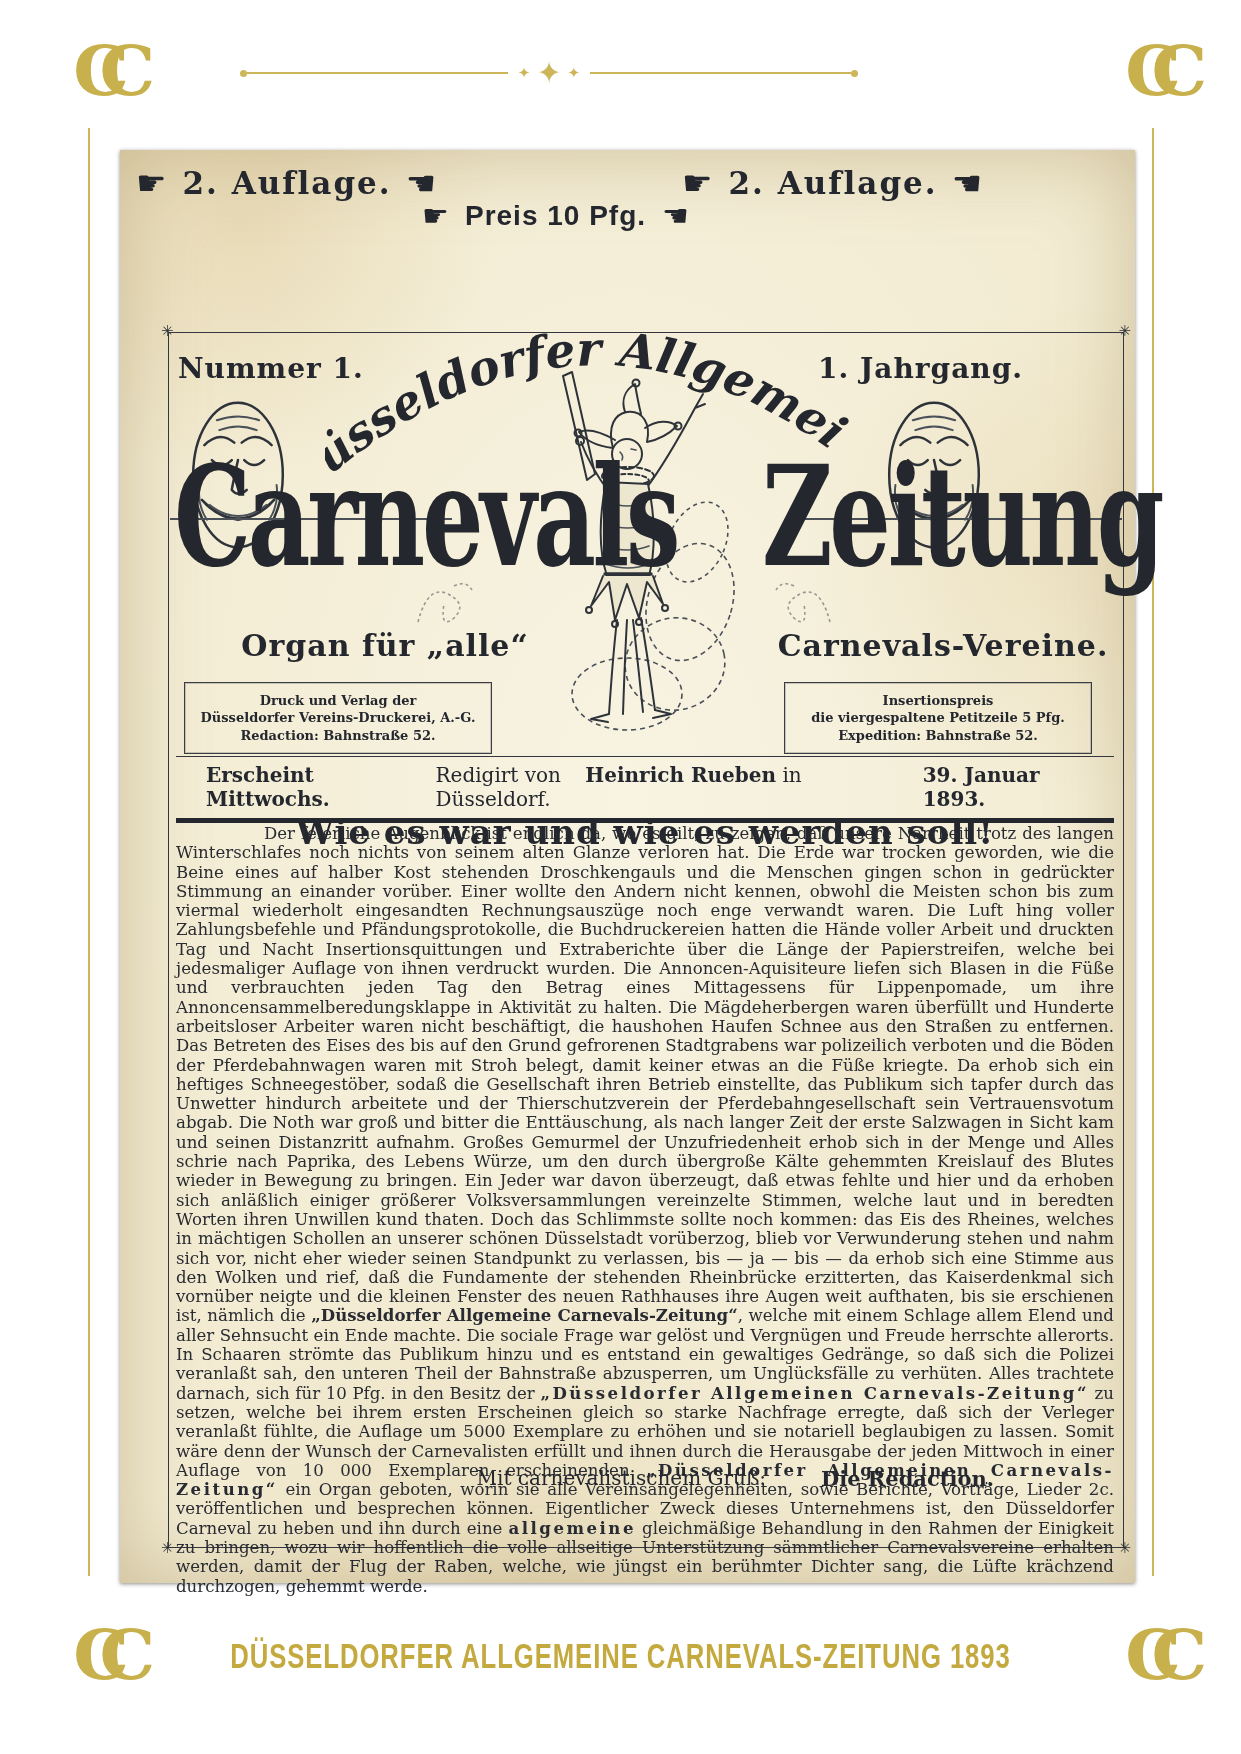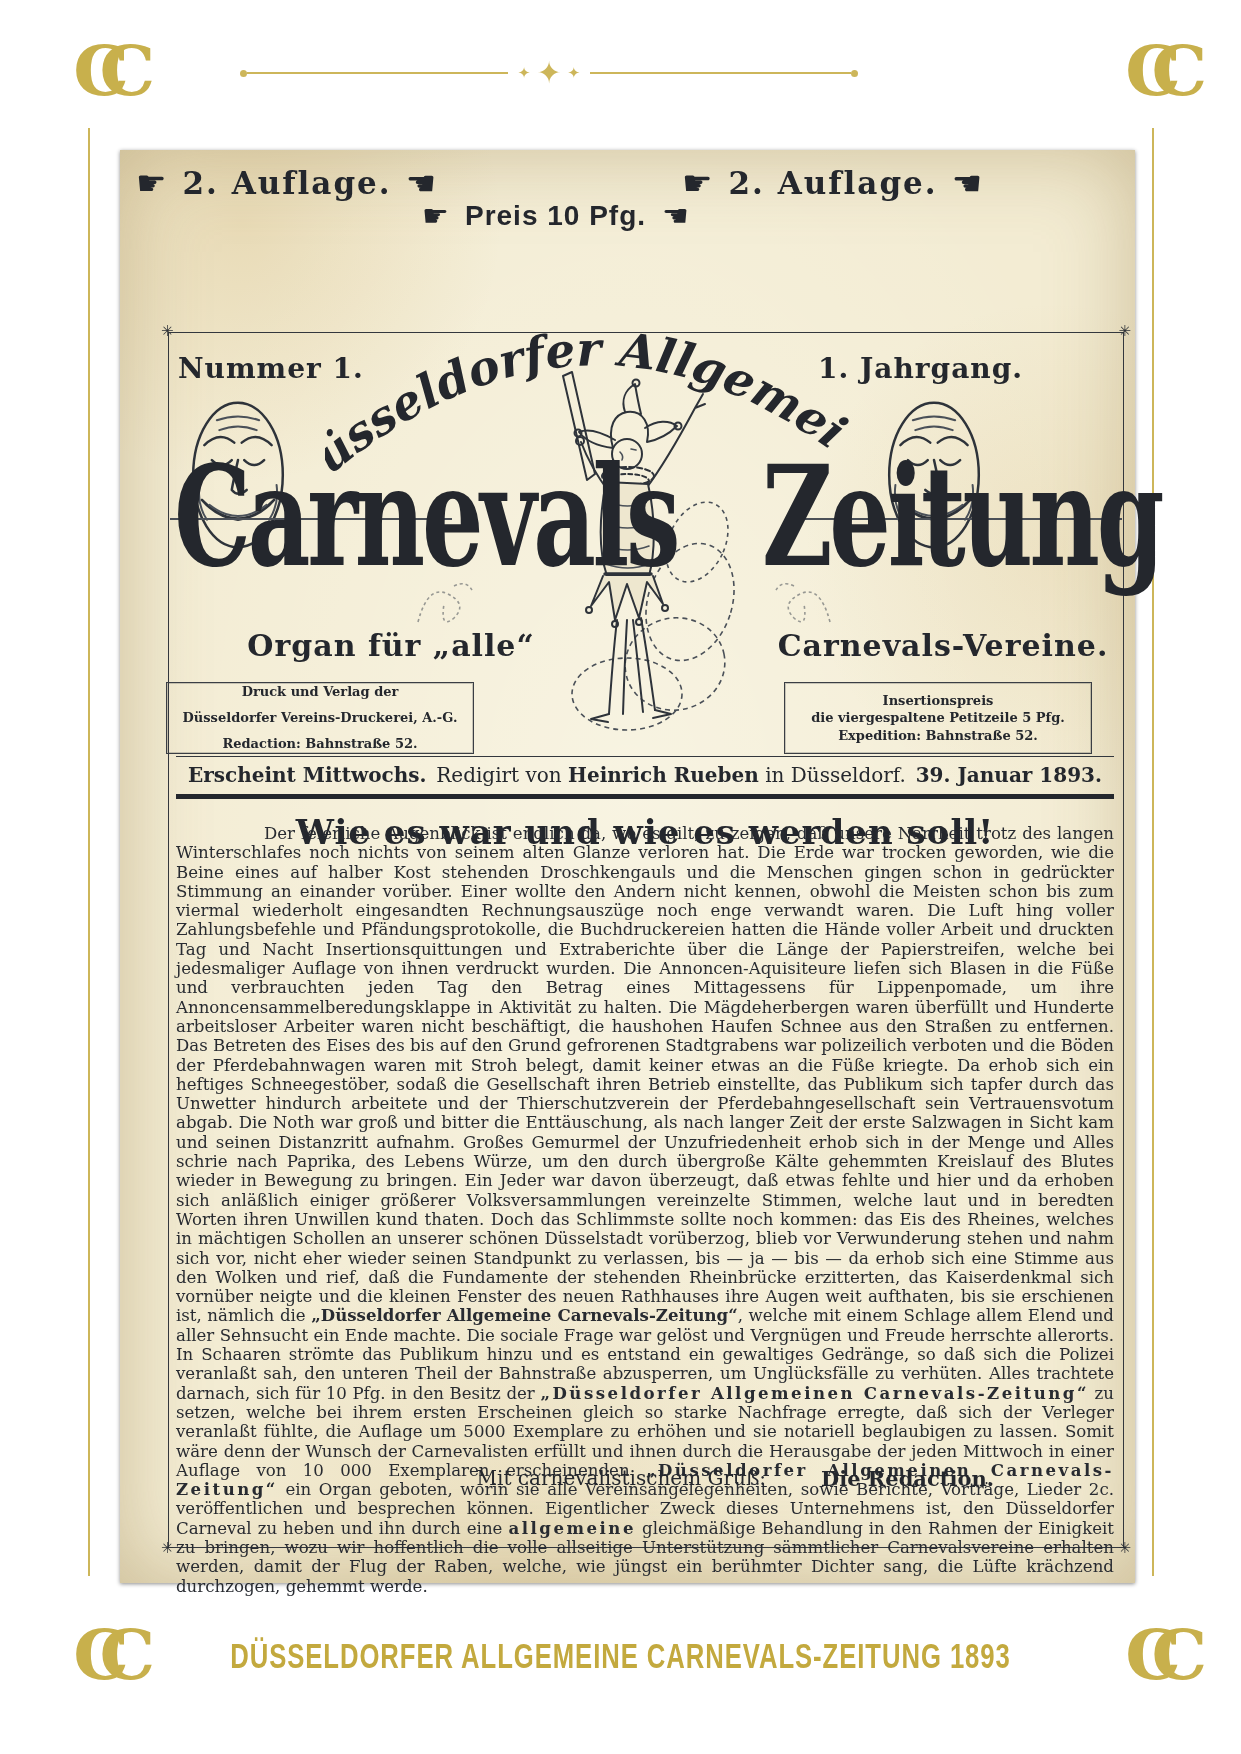--- a/index.html
+++ b/index.html
@@ -60,31 +60,31 @@
   .flourish.l{left:290px;} .flourish.r{left:648px;}
   .jester{position:absolute;left:355px;top:212px;}
 
   .big-title{position:absolute;font-weight:bold;font-size:118px;line-height:118px;
       letter-spacing:-4px;transform:scale(0.82,1.18);transform-origin:0 100%;white-space:nowrap;}
   .big-title.left{left:54px;top:318px;}
   .big-title.right{left:642px;top:318px;}
 
   .subtitle{position:absolute;top:478px;width:350px;text-align:center;font-weight:bold;
       font-size:30px;letter-spacing:1px;}
-  .subtitle.left{left:60px;padding-left:36px;} .subtitle.right{left:648px;}
+  .subtitle.left{left:54px;padding-left:36px;} .subtitle.right{left:648px;}
 
   .info-box{position:absolute;top:532px;width:306px;height:70px;border:1px solid #3a3e44;
       box-shadow:inset 0 0 0 1px rgba(58,62,68,.25);display:flex;flex-direction:column;
       justify-content:center;text-align:center;font-size:13px;font-weight:bold;line-height:1.35;}
-  .info-box.left{left:46px;justify-content:space-between;} .info-box.right{left:664px;}
+  .info-box.left{left:64px;} .info-box.right{left:664px;}
 
   .dateline{position:absolute;left:56px;top:606px;width:938px;border-top:1.3px solid #33373d;
       border-bottom:5px solid #24272d;padding:6px 12px 7px 12px;box-sizing:border-box;
       display:flex;justify-content:space-between;font-size:20px;}
-  .dateline .bold{font-weight:bold;}
+  .dateline .bold{font-weight:bold;margin-left:18px;}
 
   .headline{position:absolute;left:48px;top:662px;width:954px;text-align:center;
       font-weight:bold;font-size:34px;letter-spacing:1px;}
 
   .body-text{position:absolute;left:56px;top:674px;width:938px;font-size:16.6px;
       line-height:19.3px;text-align:justify;text-indent:88px;color:#282b31;}
   .seg-b{font-weight:bold;}
   .seg-s{font-weight:bold;letter-spacing:2.5px;}
   .closing-row{position:absolute;left:56px;top:1316px;width:938px;display:flex;
       justify-content:flex-end;gap:55px;padding-right:120px;box-sizing:border-box;font-size:20px;}

